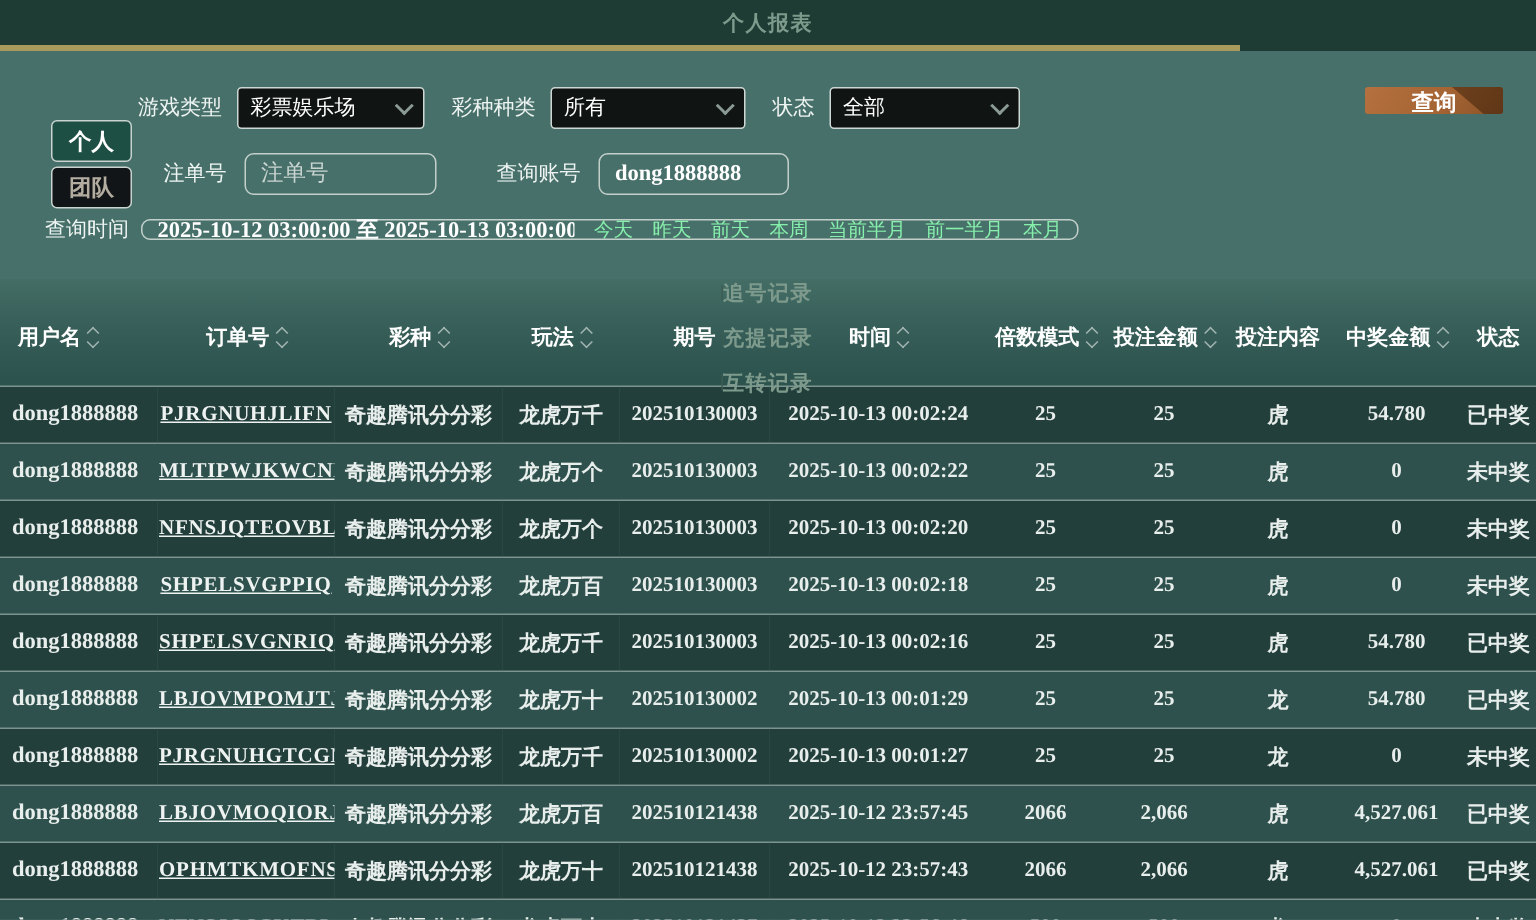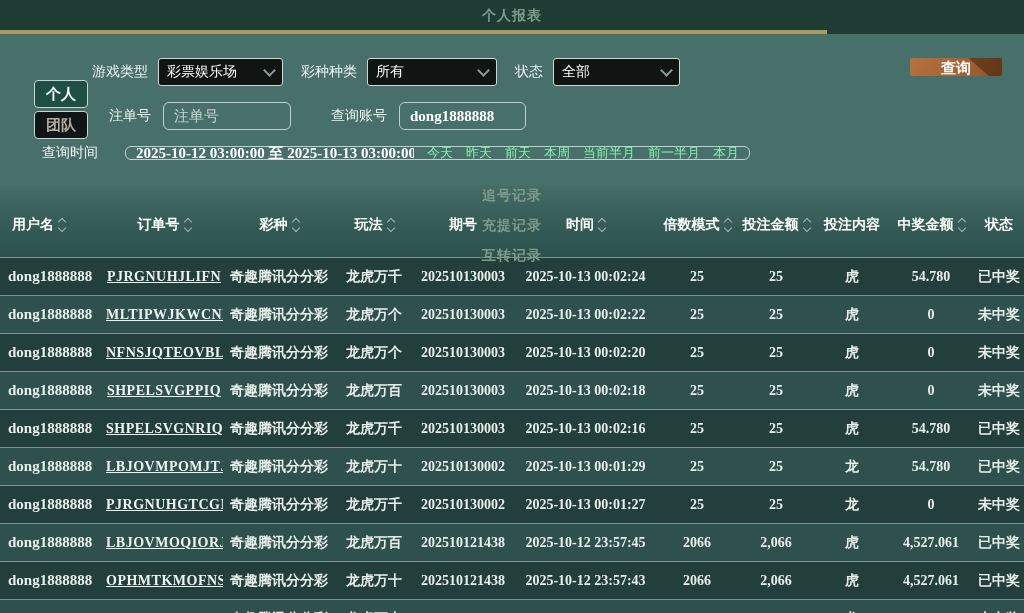--- a/index.html
+++ b/index.html
@@ -15,21 +15,21 @@
   .nav-tab + .nav-tab::before{content:"|";position:absolute;left:-2px;top:0;
     color:#3c5c52;font-size:11px;font-weight:400;}
   .nav-tab.active{color:#ffffff;}
   .nav-strip{height:4px;background:linear-gradient(90deg,#a89a5c 0,#a89a5c 827px,#1e3b34 827px,#1e3b34 100%);}
   
   .panel{position:relative;height:152px;background:#48706a;}
   .lbl{color:#eef4f2;font-size:14px;white-space:nowrap;}
   .frow{position:absolute;display:flex;align-items:center;}
   .row-a{top:24px;left:92px;gap:10px;}
   .row-b{top:68px;left:93px;gap:10px;margin-left:16px;}
-  .row-c{top:110px;left:42px;gap:27px;}
+  .row-c{top:110px;left:30px;gap:8px;}
   .select{height:28px;background:#101513;border:1px solid #cdd7d3;border-radius:3px;
     color:#ffffff;font-size:14px;display:flex;align-items:center;justify-content:space-between;
     padding:0 8px;cursor:pointer;box-sizing:border-box;}
   .select .chev{width:7px;height:7px;border:solid #8b9a94;border-width:0 2px 2px 0;
     transform:rotate(45deg);margin-top:-3px;}
   .sel-game{width:125px;margin-right:8px;}
   .sel-kind{width:130px;margin-right:8px;}
   .sel-status{width:127px;}
   .tin{height:28px;border:1px solid #c3cfca;border-radius:6px;background:transparent;
     color:#ffffff;font-size:15px;padding:0 10px;box-sizing:border-box;outline:none;

